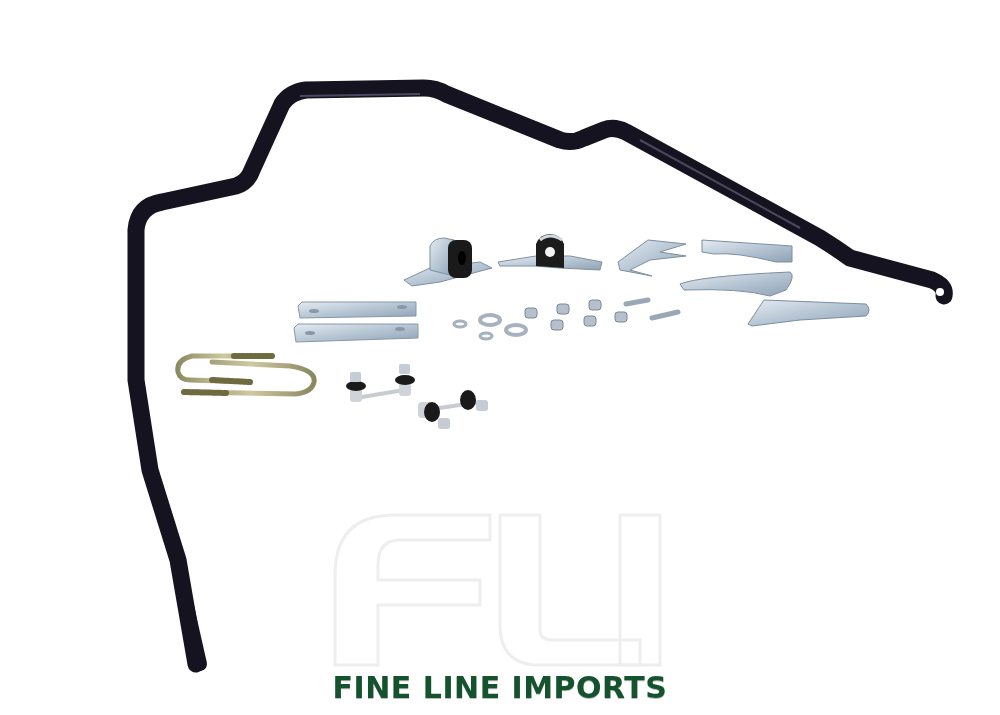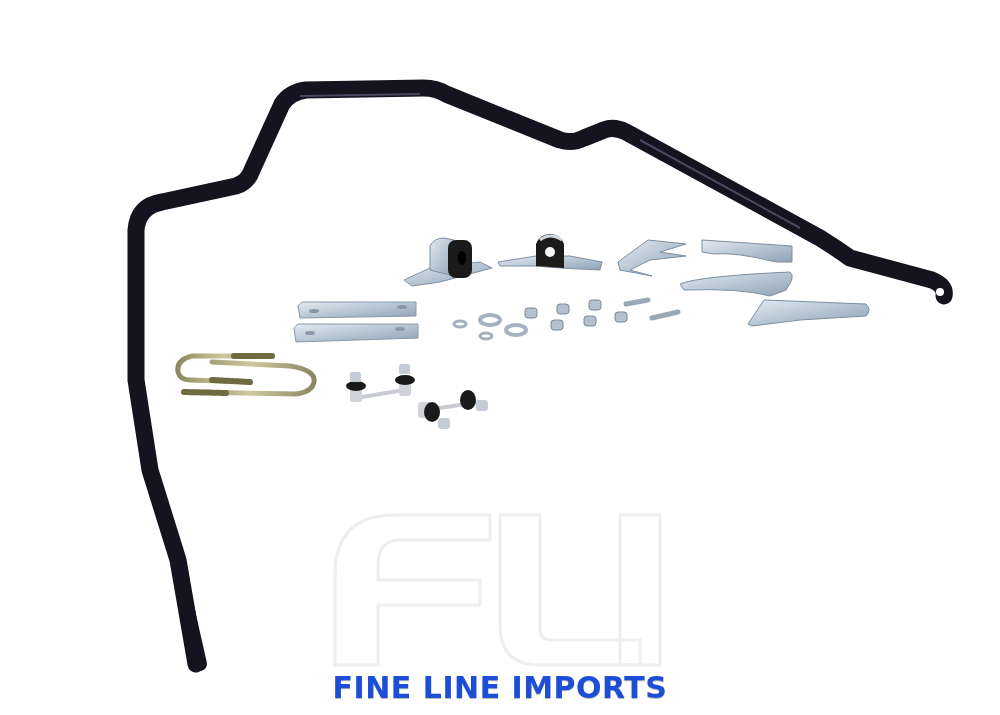--- a/index.html
+++ b/index.html
@@ -1,21 +1,21 @@
 <!DOCTYPE html>
 <html><head>
 <meta charset="utf-8">
 <style>
   html, body { margin:0; padding:0; background:#ffffff; }
   body { width:1000px; height:715px; position:relative; overflow:hidden; font-family:"Liberation Sans", sans-serif; }
   .scene { position:absolute; left:0; top:0; width:1000px; height:715px; }
   .watermark-text {
     position:absolute; left:332px; top:670px; width:336px; text-align:center;
     font-family:"DejaVu Sans", sans-serif; font-weight:bold; font-size:30px; letter-spacing:0.5px;
-    color:#1d4ed8; text-shadow:0 1px 0 #bdbdbd; line-height:36px; white-space:nowrap;
+    color:#14532d; text-shadow:0 1px 0 #bdbdbd; line-height:36px; white-space:nowrap;
   }
 </style>
 </head>
 <body>
 
 <svg class="scene" viewBox="0 0 1000 715" xmlns="http://www.w3.org/2000/svg">
   <defs>
     <linearGradient id="zinc" x1="0" y1="0" x2="1" y2="1">
       <stop offset="0" stop-color="#e4ebf2"></stop>
       <stop offset="0.5" stop-color="#b7c6d4"></stop>

